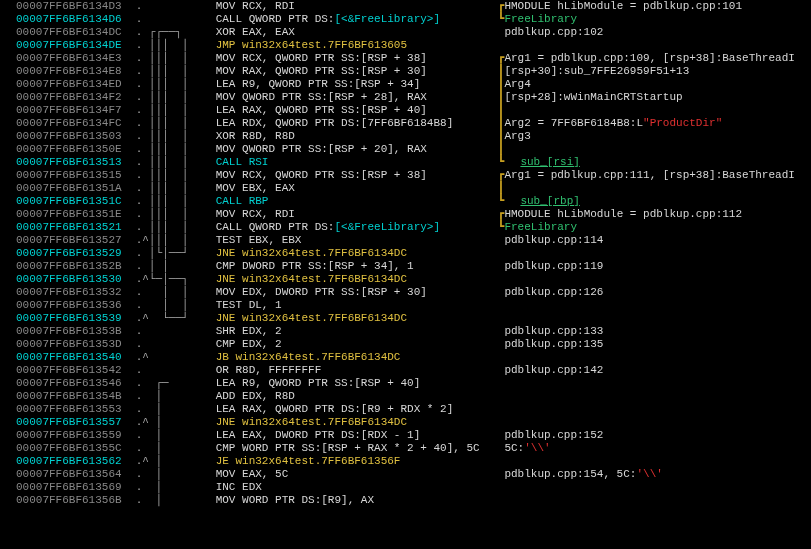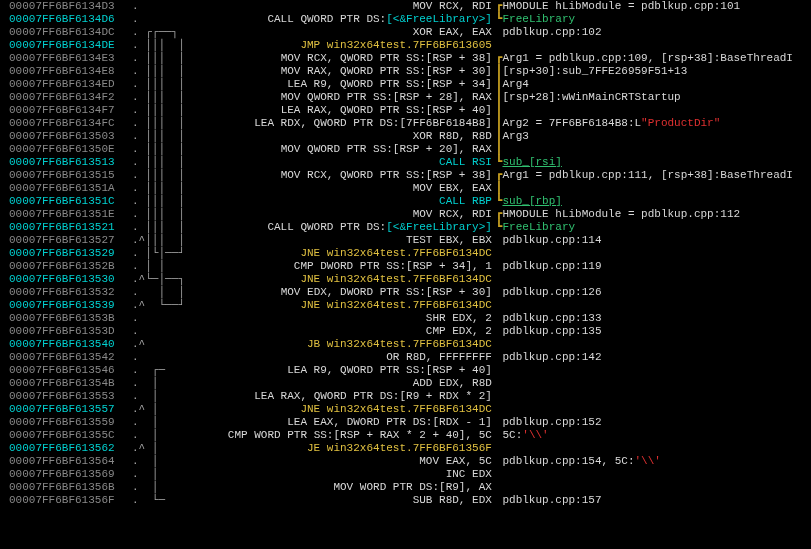--- a/index.html
+++ b/index.html
@@ -12,32 +12,32 @@
     width: 811px;
     height: 549px;
   }
   .disasm { display: table; width: 100%; }
   .row { display: table-row; }
   .col-addr, .col-bp, .col-flow, .col-instr, .col-comment {
     display: table-cell;
     white-space: pre;
     vertical-align: top;
   }
-  .col-addr { color: #888; padding-left: 9px; width: 118px; }
+  .col-addr { color: #888; padding-left: 16px; width: 118px; }
   .addr-cyan { color: #00d0d0; }
   .addr-gray { color: #888; }
   .col-bp { width: 14px; text-align: center; }
   .col-flow { color: #aaa; width: 80px; }
-  .col-instr { color: #d0d0d0; text-align: right; }
+  .col-instr { color: #d0d0d0; }
   .col-comment { color: #d0d0d0; padding-left: 4px; }
   .c-def { color: #d8d8d8; }
   .c-red { color: #e03030; }
   .c-yel { color: #e0c040; }
   .c-grn { color: #30c070; text-align: center; }
-  .c-lbl { color: #30c070; text-decoration: underline; }
+  .c-lbl { color: #30c070; text-decoration: underline; margin-left: 16px; }
   .c-cyan { color: #00d0d0; }
   .c-call { color: #d8d8d8; }
   .bracket-gold { color: #c8a020; }
   .underline { }
 </style>
 </head>
 <body>
 
 <div class="disasm" id="disasm-root">
     <div class="row">
@@ -195,20 +195,27 @@
       <div class="col-comment"></div>
     </div>
     <div class="row">
       <div class="col-addr addr-gray">00007FF6BF613532</div>
       <div class="col-bp"></div>
       <div class="col-flow">.   │  │ </div>
       <div class="col-instr"><span class="c-def">MOV EDX, DWORD PTR SS:[RSP + 30]</span></div>
       <div class="col-comment"> <span class="c-def">pdblkup.cpp:126</span></div>
     </div>
     <div class="row">
+      <div class="col-addr addr-gray">00007FF6BF613536</div>
+      <div class="col-bp"></div>
+      <div class="col-flow">.   │  │ </div>
+      <div class="col-instr"><span class="c-def">TEST DL, 1</span></div>
+      <div class="col-comment"></div>
+    </div>
+    <div class="row">
       <div class="col-addr addr-cyan">00007FF6BF613539</div>
       <div class="col-bp"></div>
       <div class="col-flow">.^  └──┘ </div>
       <div class="col-instr"><span class="c-yel">JNE win32x64test.7FF6BF6134DC</span></div>
       <div class="col-comment"></div>
     </div>
     <div class="row">
       <div class="col-addr addr-gray">00007FF6BF61353B</div>
       <div class="col-bp"></div>
       <div class="col-flow">.        </div>
@@ -299,20 +306,13 @@
       <div class="col-instr"><span class="c-def">INC EDX</span></div>
       <div class="col-comment"></div>
     </div>
     <div class="row">
       <div class="col-addr addr-gray">00007FF6BF61356B</div>
       <div class="col-bp"></div>
       <div class="col-flow">.  │     </div>
       <div class="col-instr"><span class="c-def">MOV WORD PTR DS:[R9], AX</span></div>
       <div class="col-comment"></div>
     </div>
-    <div class="row">
-      <div class="col-addr addr-gray">00007FF6BF61356F</div>
-      <div class="col-bp"></div>
-      <div class="col-flow">.  └─    </div>
-      <div class="col-instr"><span class="c-def">SUB R8D, EDX</span></div>
-      <div class="col-comment"> <span class="c-def">pdblkup.cpp:157</span></div>
-    </div>
   </div>
 
 </body></html>

